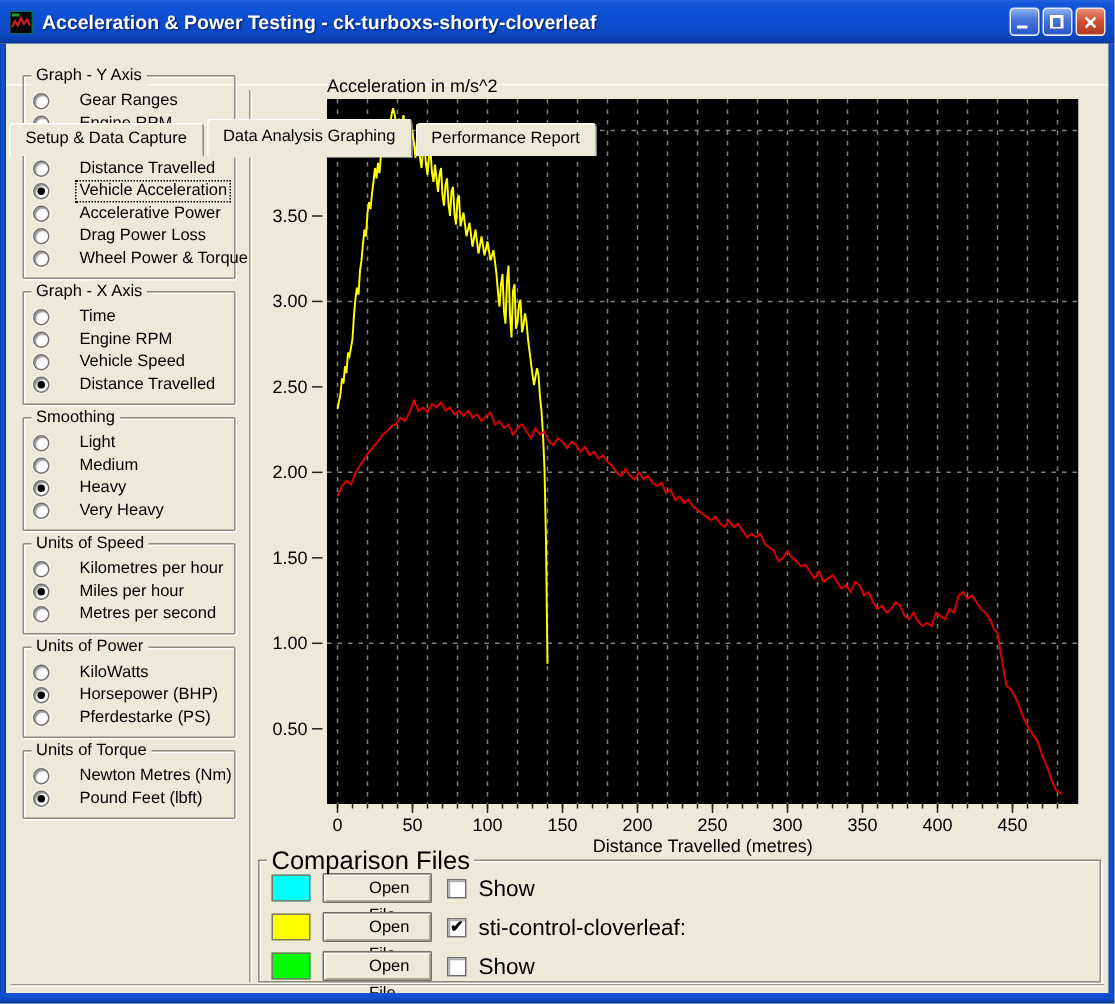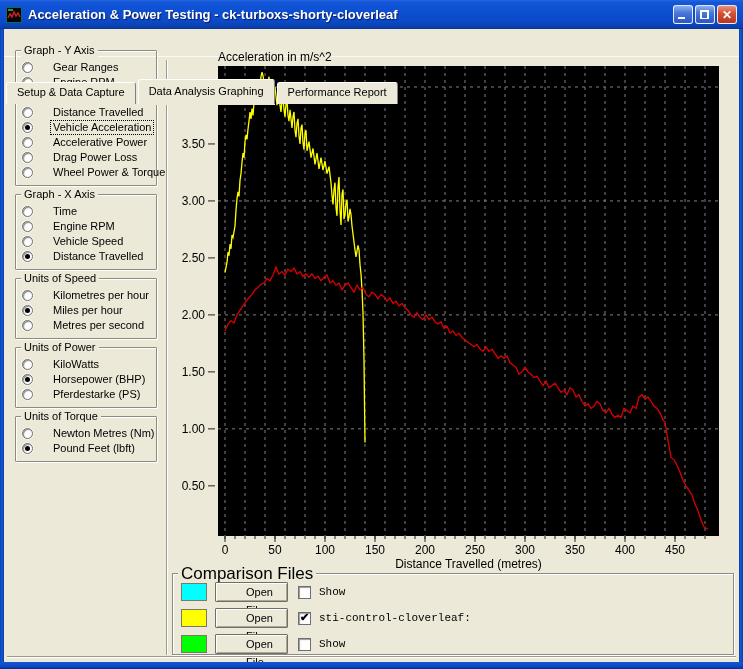--- a/index.html
+++ b/index.html
@@ -59,21 +59,21 @@
   .cmp{position:absolute;left:172px;top:573px;width:562px;height:82px;z-index:7;
     border:1px solid #8E8C7E;box-shadow:inset 1px 1px 0 #fff,1px 1px 0 #fff;padding:8px 0 0 8px;}
   .cmp .legend{position:absolute;top:-7px;left:5px;background:#ECE9D8;padding:0 3px;font-size:17px;line-height:13px;}
   .cmprow{display:flex;align-items:center;height:20px;margin-bottom:6px;}
   .swatch{width:26px;height:18px;border:1px solid #7A786A;margin-right:8px;}
   .btn{width:73px;height:20px;font-size:11px;background:#ECE9D8;color:#000;text-align:center;line-height:18px;
     border:1px solid #716F64;border-radius:1px;box-shadow:inset 1px 1px 0 #fff,inset -1px -1px 0 #ACA899;margin-right:10px;padding-left:16px;}
   .checkbox{width:13px;height:13px;background:#fff;border:1px solid #6E6E6E;position:relative;
     box-shadow:inset 1px 1px 1px rgba(0,0,0,.4);margin-right:8px;flex:0 0 13px;}
   .checkbox.on::after{content:"✔";position:absolute;left:1px;top:-2px;font-size:11px;font-weight:bold;color:#000;}
-  .cmplabel{font-size:11px;white-space:nowrap;font-family:Liberation Mono, monospace;}
+  .cmplabel{font-size:15px;white-space:nowrap;}
 </style>
 </head>
 <body>
 
 <div class="window">
 
   <div class="titlebar">
     <svg class="app-icon" viewBox="0 0 16 16">
       <rect x="0" y="0" width="16" height="16" fill="#0A6B62"></rect>
       <rect x="1" y="1" width="14" height="14" fill="#050505"></rect>
@@ -153,20 +153,39 @@
           <span class="radio"></span>
           <span class="optlabel">Engine RPM</span>
         </div>
         <div class="optrow">
           <span class="radio"></span>
           <span class="optlabel">Vehicle Speed</span>
         </div>
         <div class="optrow">
           <span class="radio on"></span>
           <span class="optlabel">Distance Travelled</span>
+        </div>
+      </div>
+      <div class="groupbox">
+        <div class="legend">Smoothing</div>
+        <div class="optrow">
+          <span class="radio"></span>
+          <span class="optlabel">Light</span>
+        </div>
+        <div class="optrow">
+          <span class="radio"></span>
+          <span class="optlabel">Medium</span>
+        </div>
+        <div class="optrow">
+          <span class="radio on"></span>
+          <span class="optlabel">Heavy</span>
+        </div>
+        <div class="optrow">
+          <span class="radio"></span>
+          <span class="optlabel">Very Heavy</span>
         </div>
       </div>
       <div class="groupbox">
         <div class="legend">Units of Speed</div>
         <div class="optrow">
           <span class="radio"></span>
           <span class="optlabel">Kilometres per hour</span>
         </div>
         <div class="optrow">
           <span class="radio on"></span>

